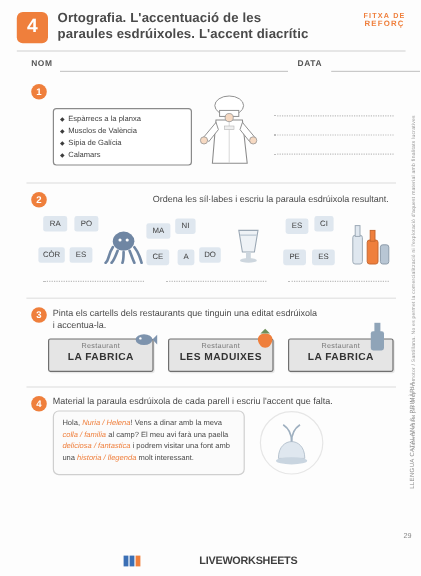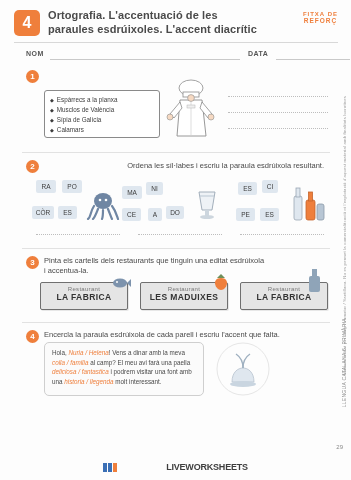--- a/index.html
+++ b/index.html
@@ -246,21 +246,21 @@
     <path d="M7 6 L11 2 L15 6 Z" fill="#6f8f5a"></path>
   </svg>
   <svg style="position:absolute; left:306px; top:268px; width:18px; height:26px;" viewBox="0 0 18 26">
     <rect x="6" y="1" width="5" height="8" fill="#8fa4b8"></rect>
     <rect x="3" y="8" width="11" height="16" rx="2" fill="#8fa4b8"></rect>
   </svg>
 
   <div class="sep" style="top:322px;"></div>
 
   <div class="num" style="left:26px; top:330px;">4</div>
-  <div class="qtext" style="left:44px; top:330px; width:290px;">Encercla la paraula esdrúixola de cada parell i escriu l'accent que falta.</div>
+  <div class="qtext" style="left:44px; top:330px; width:290px;">Material la paraula esdrúixola de cada parell i escriu l'accent que falta.</div>
 
   <div class="para-box">
     <span id="ex4-para"><span>Hola, </span><i>Nuria / Helena</i><span>! Vens a dinar amb la meva </span><i>colla / familia</i><span> al camp? El meu avi farà una paella </span><i>deliciosa / fantastica</i><span> i podrem visitar una font </span><span>amb una </span><i>historia / llegenda</i><span> molt interessant.</span></span>
   </div>
 
   <svg class="ex4-img" viewBox="0 0 62 62">
     <circle cx="31" cy="31" r="26" fill="none" stroke="#e6e6e6" stroke-width="1"></circle>
     <path d="M20 44 C20 34 26 30 31 30 C36 30 42 34 42 44 Z" fill="#dfe7ef" stroke="#b6c2ce" stroke-width="0.8"></path>
     <path d="M31 30 C31 22 27 18 24 16" stroke="#9fb0c0" stroke-width="1.4" fill="none"></path>
     <path d="M31 30 C31 22 35 18 38 16" stroke="#9fb0c0" stroke-width="1.4" fill="none"></path>

